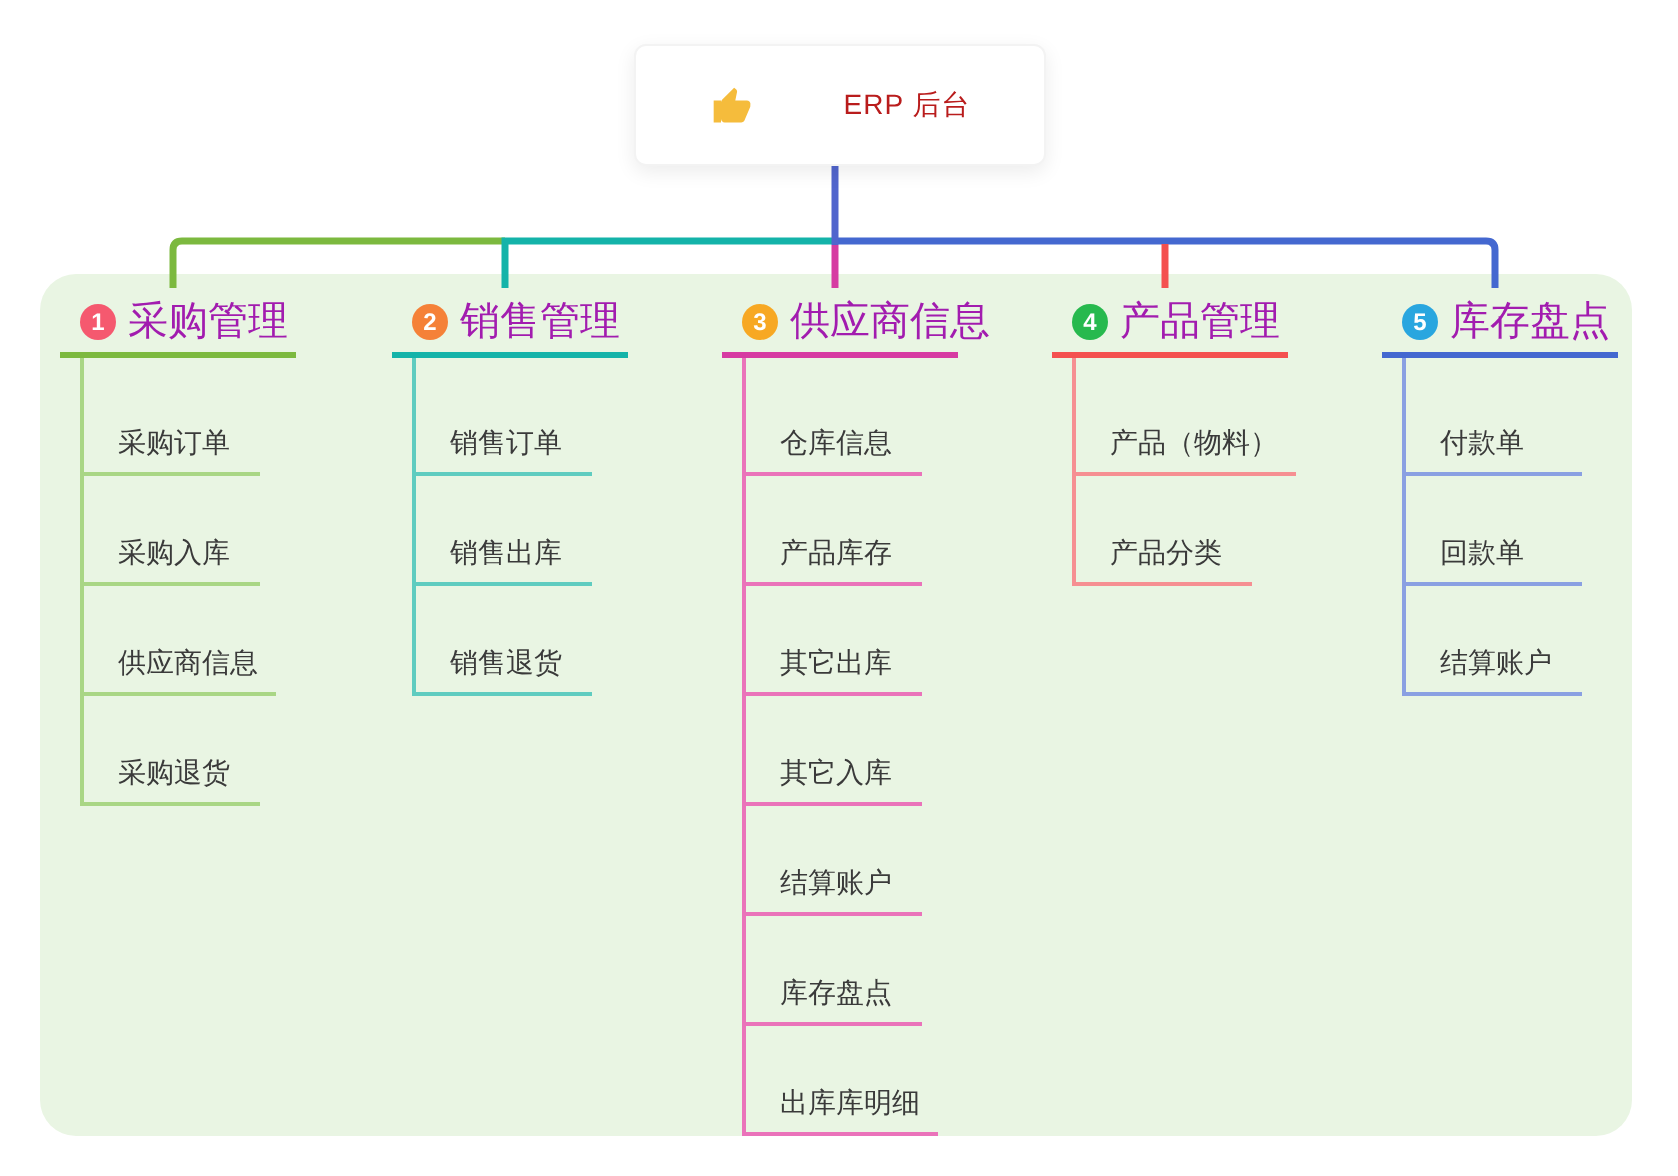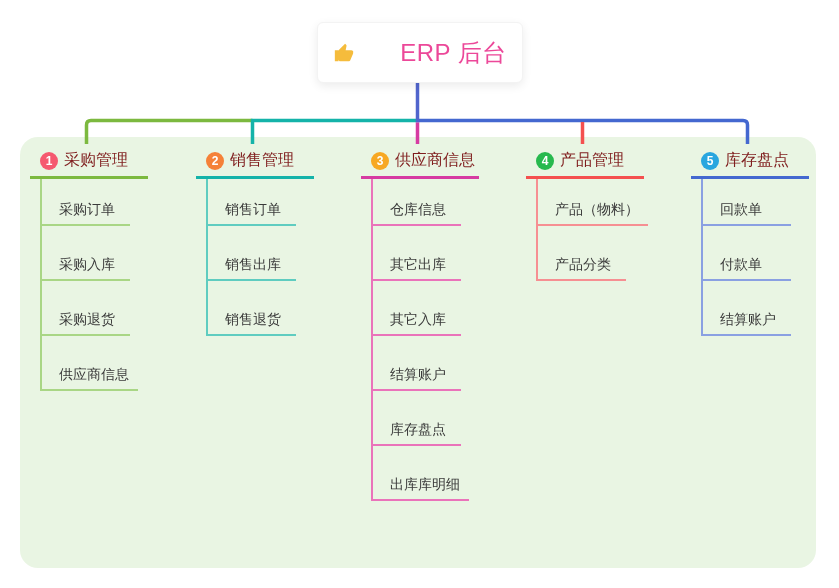--- a/index.html
+++ b/index.html
@@ -19,36 +19,36 @@
     pointer-events:none;
   }
   .root-node{
     position:absolute;left:317px;top:22px;width:206px;height:61px;
     background:#ffffff;border:1px solid #f3f3f3;border-radius:6px;
     box-shadow:0 3px 10px rgba(0,0,0,.08);
     display:flex;align-items:center;justify-content:center;gap:9px;
     box-sizing:border-box;
   }
   .root-node .thumb{display:inline-flex;}
-  .root-title{font-size:24px;color:#ec4899;letter-spacing:.5px;margin-left:36px;}
+  .root-title{font-size:14px;color:#b91c1c;letter-spacing:.5px;margin-left:36px;}
   .branch{
     position:absolute;top:151px;width:165px;
   }
   .branch-header{
     display:flex;align-items:center;gap:6px;height:19px;margin-left:10px;
   }
   .badge{
     width:18px;height:18px;border-radius:50%;flex:0 0 18px;
     color:#fff;font-size:12px;font-weight:bold;line-height:18px;text-align:center;
   }
-  .branch-title{font-size:16px;color:#7f1d1d;white-space:nowrap;font-family:Liberation Serif, serif;}
+  .branch-title{font-size:20px;color:#a21caf;white-space:nowrap;font-family:Liberation Serif, serif;}
   .title-line{height:3px;width:118px;margin-top:6px;background:var(--line);}
   .items{margin-left:10px;border-left:2px solid var(--item-line);width:fit-content;}
   .item{height:55px;display:flex;flex-direction:column;justify-content:flex-end;}
-  .item:first-child{height:47px;}
+  .item:first-child{height:59px;}
   .item-inner{
     width:fit-content;min-width:88px;box-sizing:border-box;
     padding:0 9px 5px 17px;border-bottom:2px solid var(--item-line);
   }
   .item-label{font-size:14px;color:#3a3a3a;white-space:nowrap;}
 </style>
 </head>
 <body style="background: rgb(255, 255, 255);">
 
 <div class="stage">
@@ -86,26 +86,26 @@
       <span class="item-label">采购订单</span>
     </div>
   </div>
           <div class="item">
     <div class="item-inner">
       <span class="item-label">采购入库</span>
     </div>
   </div>
           <div class="item">
     <div class="item-inner">
+      <span class="item-label">供应商信息</span>
+    </div>
+  </div>
+          <div class="item">
+    <div class="item-inner">
       <span class="item-label">采购退货</span>
-    </div>
-  </div>
-          <div class="item">
-    <div class="item-inner">
-      <span class="item-label">供应商信息</span>
     </div>
   </div>
         </div>
   </div>
       <div class="branch" style="left: 196px; --line: #14b3a9; --item-line: #5fccc0;">
     <div class="branch-header">
       <span class="badge" style="background: rgb(245, 129, 56);">2</span>
       <span class="branch-title">销售管理</span>
     </div>
     <div class="title-line"></div>
@@ -134,20 +134,25 @@
     </div>
     <div class="title-line"></div>
     <div class="items">
           <div class="item">
     <div class="item-inner">
       <span class="item-label">仓库信息</span>
     </div>
   </div>
           <div class="item">
     <div class="item-inner">
+      <span class="item-label">产品库存</span>
+    </div>
+  </div>
+          <div class="item">
+    <div class="item-inner">
       <span class="item-label">其它出库</span>
     </div>
   </div>
           <div class="item">
     <div class="item-inner">
       <span class="item-label">其它入库</span>
     </div>
   </div>
           <div class="item">
     <div class="item-inner">
@@ -187,30 +192,30 @@
   </div>
       <div class="branch" style="left: 691px; --line: #4468d0; --item-line: #8aa0e2;">
     <div class="branch-header">
       <span class="badge" style="background: rgb(41, 166, 223);">5</span>
       <span class="branch-title">库存盘点</span>
     </div>
     <div class="title-line"></div>
     <div class="items">
           <div class="item">
     <div class="item-inner">
+      <span class="item-label">付款单</span>
+    </div>
+  </div>
+          <div class="item">
+    <div class="item-inner">
       <span class="item-label">回款单</span>
     </div>
   </div>
           <div class="item">
     <div class="item-inner">
-      <span class="item-label">付款单</span>
-    </div>
-  </div>
-          <div class="item">
-    <div class="item-inner">
       <span class="item-label">结算账户</span>
     </div>
   </div>
         </div>
   </div>
     </div>
 
 </div>
 
 </body></html>

